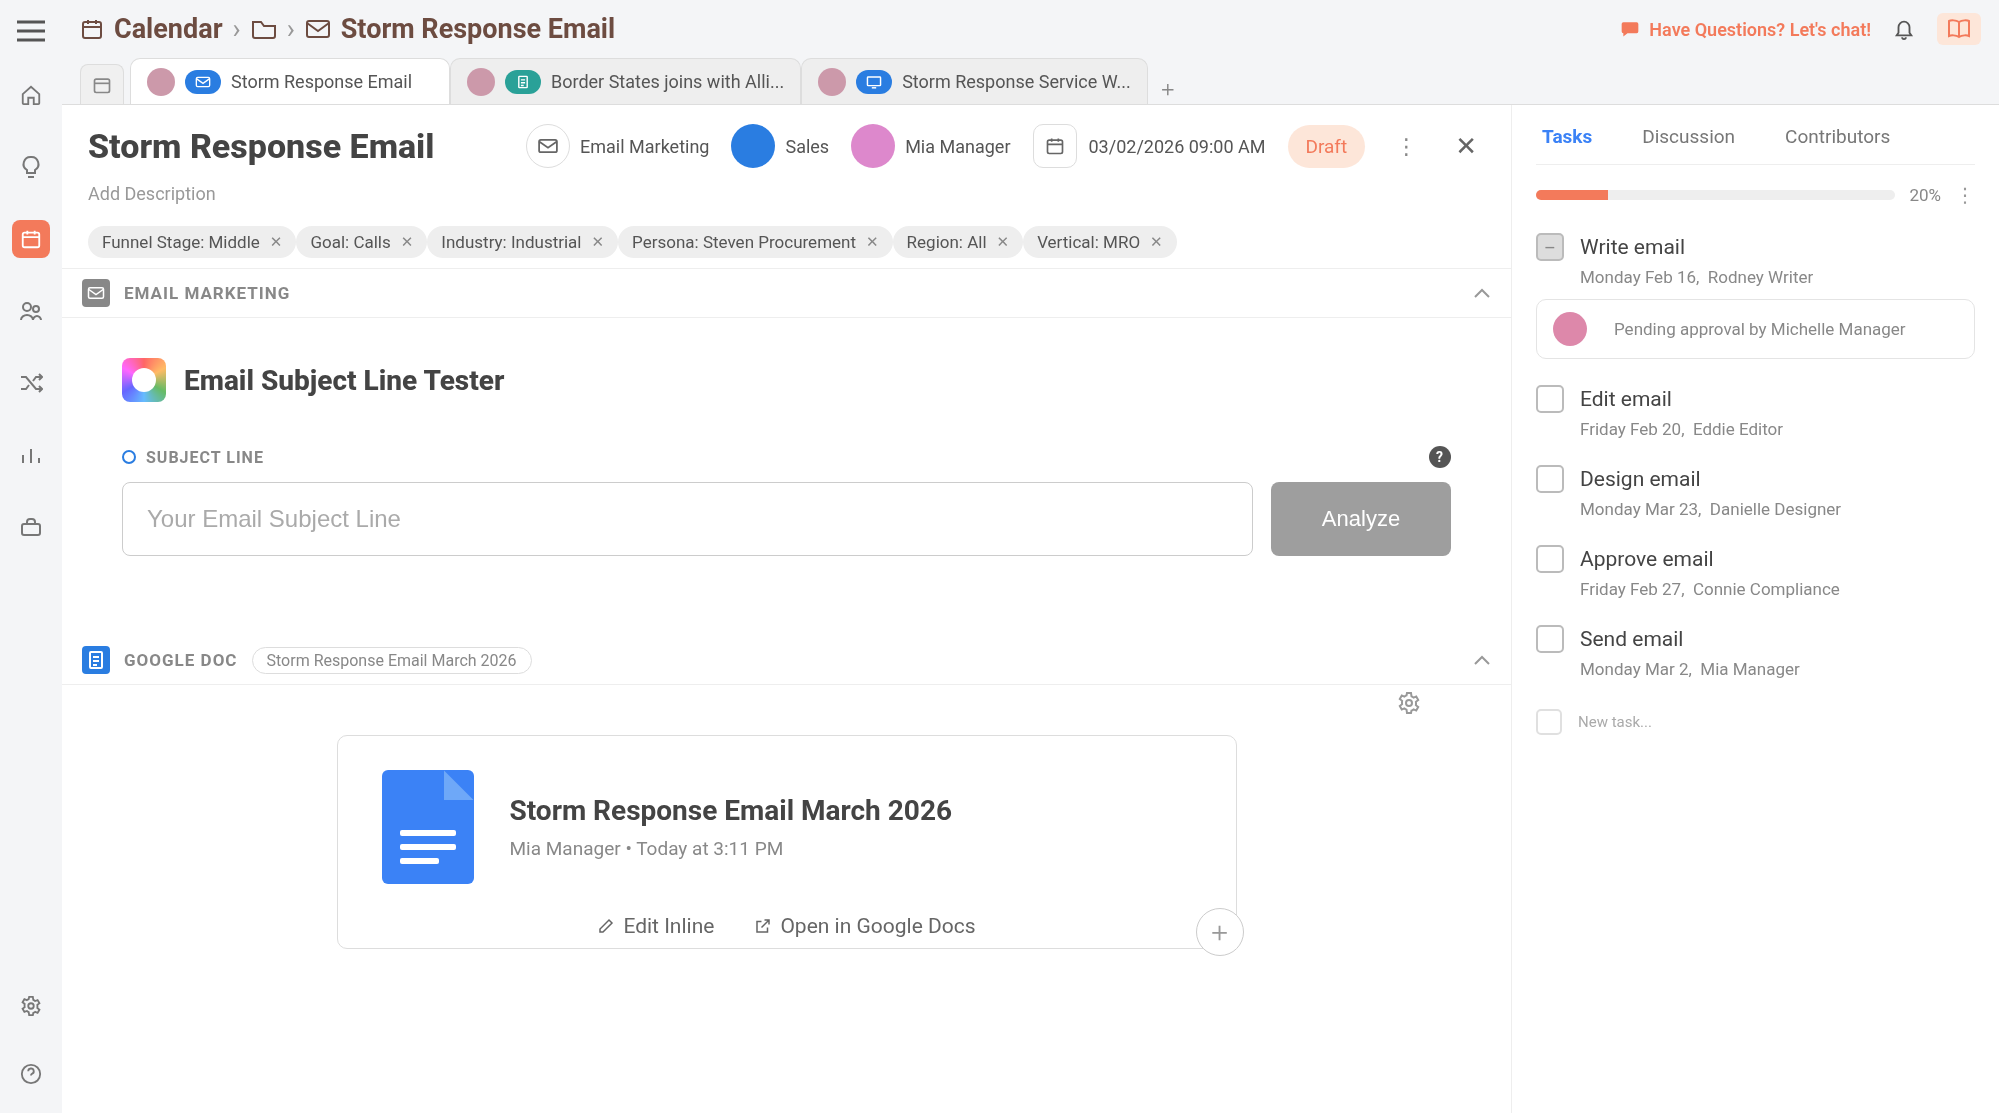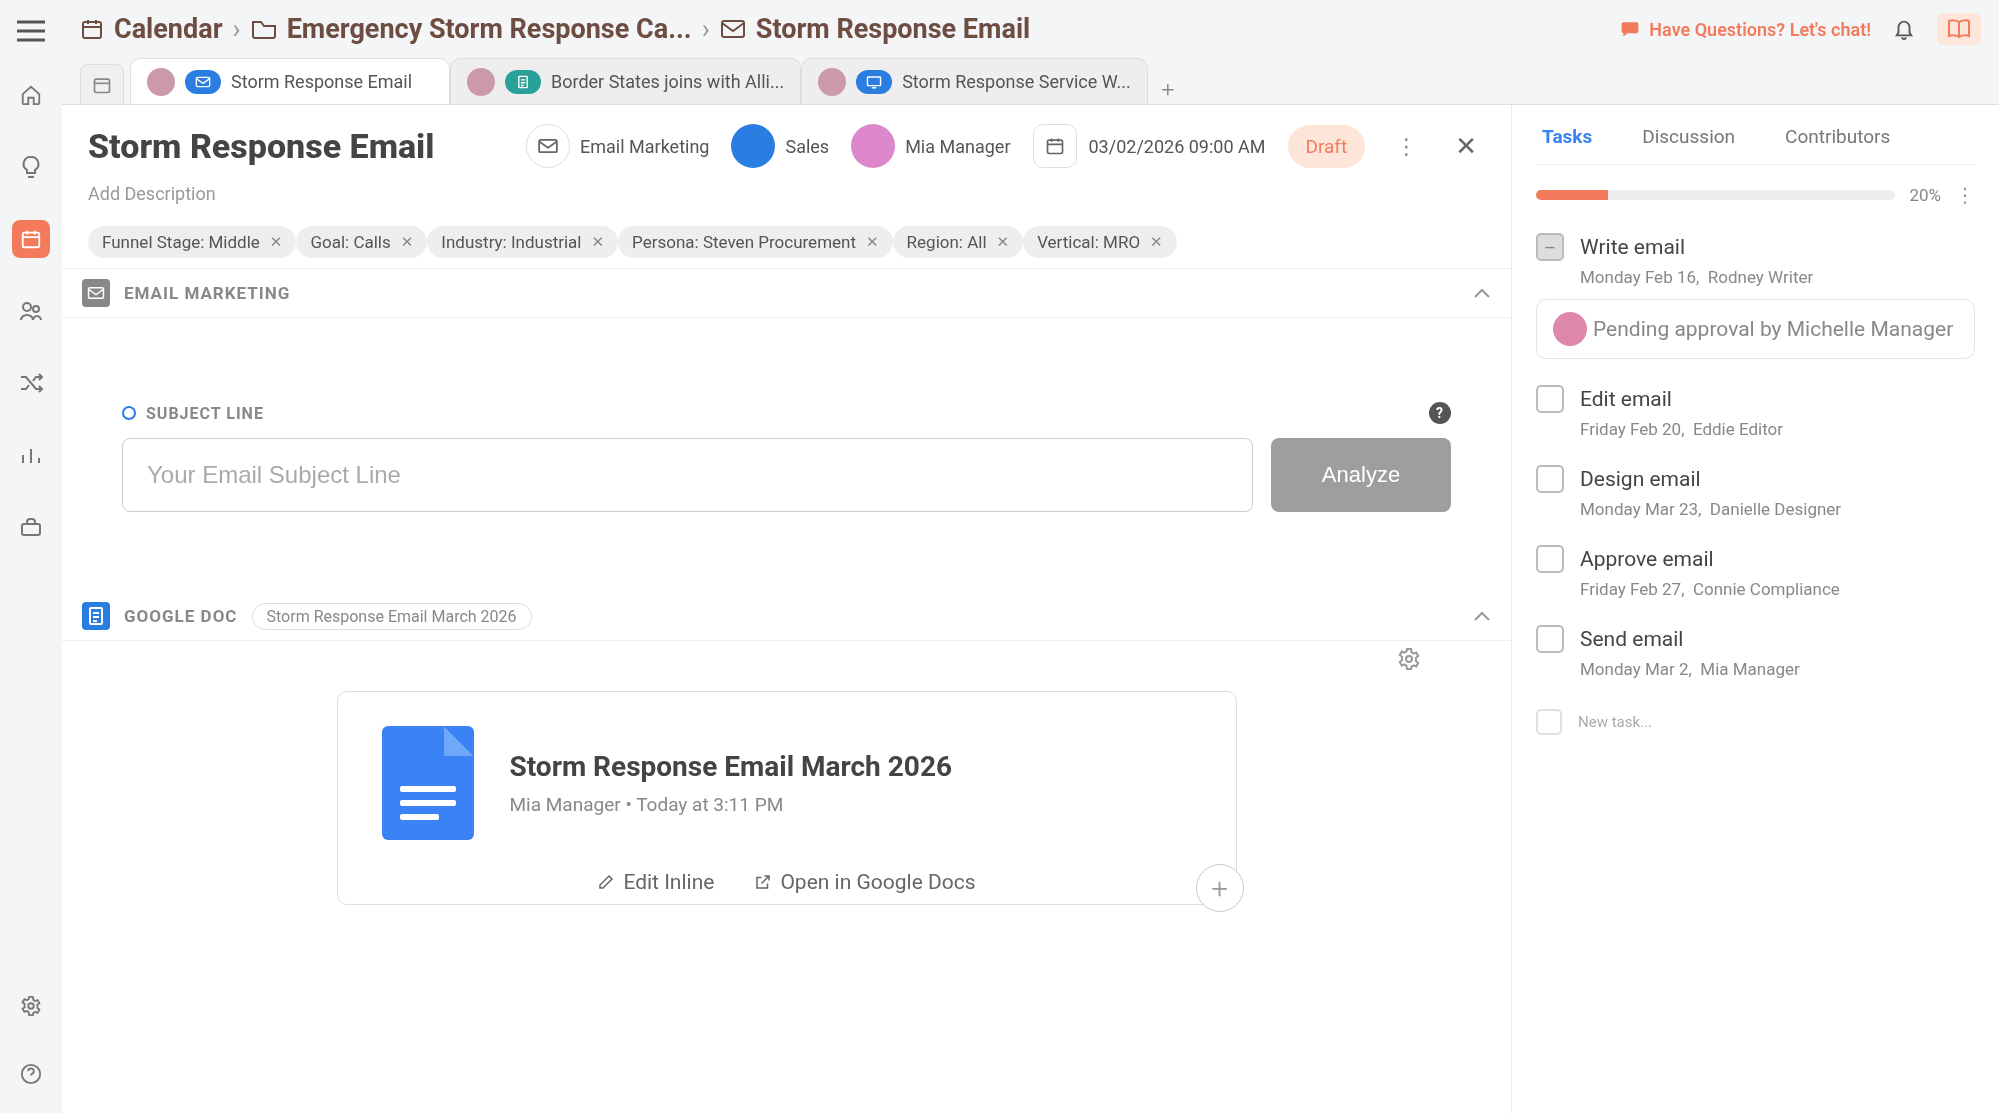--- a/index.html
+++ b/index.html
@@ -143,21 +143,21 @@
 .progress-track { flex:1; height:10px; border-radius:6px; background:#eee; overflow:hidden;}
 .progress-fill { height:100%; background:#f37a5b;}
 .progress-label { color:#888; font-size:17px;}
 .progress-menu { color:#999; cursor:pointer; font-size:20px;}
 .task { margin-top:26px; }
 .task-head { display:flex; align-items:center; gap:16px;}
 .task-check { width:28px; height:28px; border:2px solid #bbb; border-radius:5px; background:#fff; cursor:pointer; display:flex; align-items:center; justify-content:center; font-size:18px; color:#888;}
 .task-check.prog { background:#ddd;}
 .task-title { font-size:21px; color:#444;}
 .task-meta { margin-left:44px; color:#888; font-size:17px; margin-top:6px;}
-.approval-card { margin-left:0; margin-top:12px; border:1px solid #e4e4e4; border-radius:10px; padding:12px 16px; display:flex; gap:6px; align-items:center; color:#888; font-size:21px;}
+.approval-card { margin-left:0; margin-top:12px; border:1px solid #e4e4e4; border-radius:10px; padding:12px 16px; display:flex; gap:27px; align-items:center; color:#888; font-size:17px;}
 .approval-card .appr-avatar { width:34px; height:34px; border-radius:50%; background:#d8a;}
 .new-task-placeholder { color:#aaa; font-size:15px; margin-top:30px; display:flex; align-items:center; gap:16px;}
 .new-task-placeholder .box { width:26px; height:26px; border:2px solid #ccc; border-radius:5px; opacity:.6;}
 
 svg { display:block; }
 </style>
 </head>
 <body>
 
 <div class="app">
@@ -233,21 +233,20 @@
               <path d="M3 10h18M8 3v4M16 3v4"></path>
             </svg>
         </span>
         <span class="crumb-link">Calendar</span>
         <span class="sep">›</span>
         <span>
           <svg width="26" height="22" viewBox="0 0 26 22" fill="none" stroke="#6d4c41" stroke-width="2">
               <path d="M2 4h8l3 4h11v10a2 2 0 0 1-2 2H4a2 2 0 0 1-2-2z"></path>
             </svg>
         </span>
-        <span class="crumb-link">Emergency Storm Response Ca...</span>
         <span class="sep">›</span>
         <span>
           <svg width="26" height="20" viewBox="0 0 26 20" fill="none" stroke="#6d4c41" stroke-width="2">
               <rect x="2" y="2" width="22" height="16" rx="2"></rect>
               <path d="M2 4l11 8 11-8"></path>
             </svg>
         </span>
         <span class="crumb-link">Storm Response Email</span>
       </div>
       <div class="topbar-spacer"></div>
@@ -386,20 +385,24 @@
               </svg>
           </div>
           <div class="section-label">EMAIL MARKETING</div>
           <div class="section-toggle">
             <svg width="18" height="12" viewBox="0 0 18 12" fill="none" stroke="currentColor" stroke-width="2">
                 <path d="M2 10l7-7 7 7"></path>
               </svg>
           </div>
         </div>
         <div class="tester">
+          <div class="tester-header">
+            <div class="tester-logo"></div>
+            <div class="tester-title">Email Subject Line Tester</div>
+          </div>
           <div class="field-label">
             <span class="dot"></span>
             <span>SUBJECT LINE</span>
             <span class="help-icon">?</span>
           </div>
           <div class="field-row">
             <input class="subject-input" placeholder="Your Email Subject Line" style="">
             <button class="analyze-btn">Analyze</button>
           </div>
         </div>

